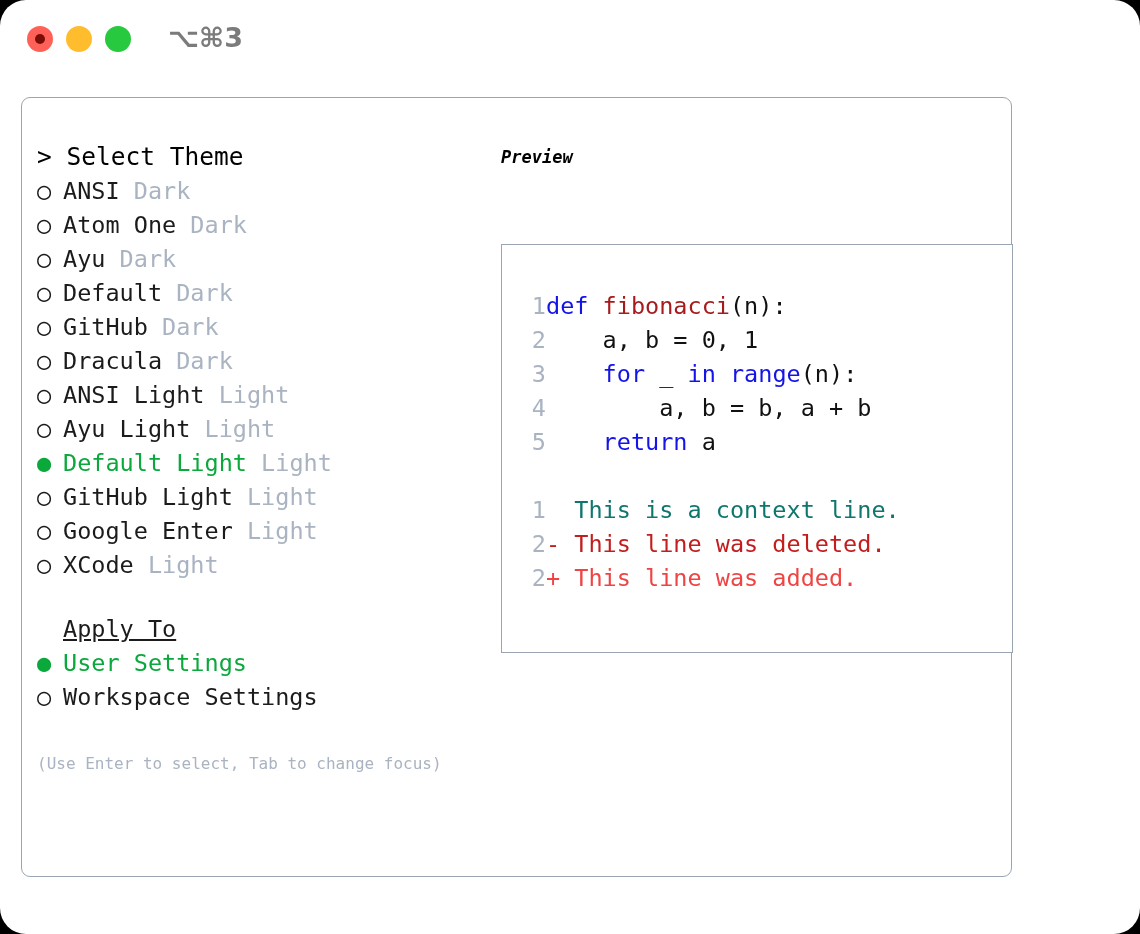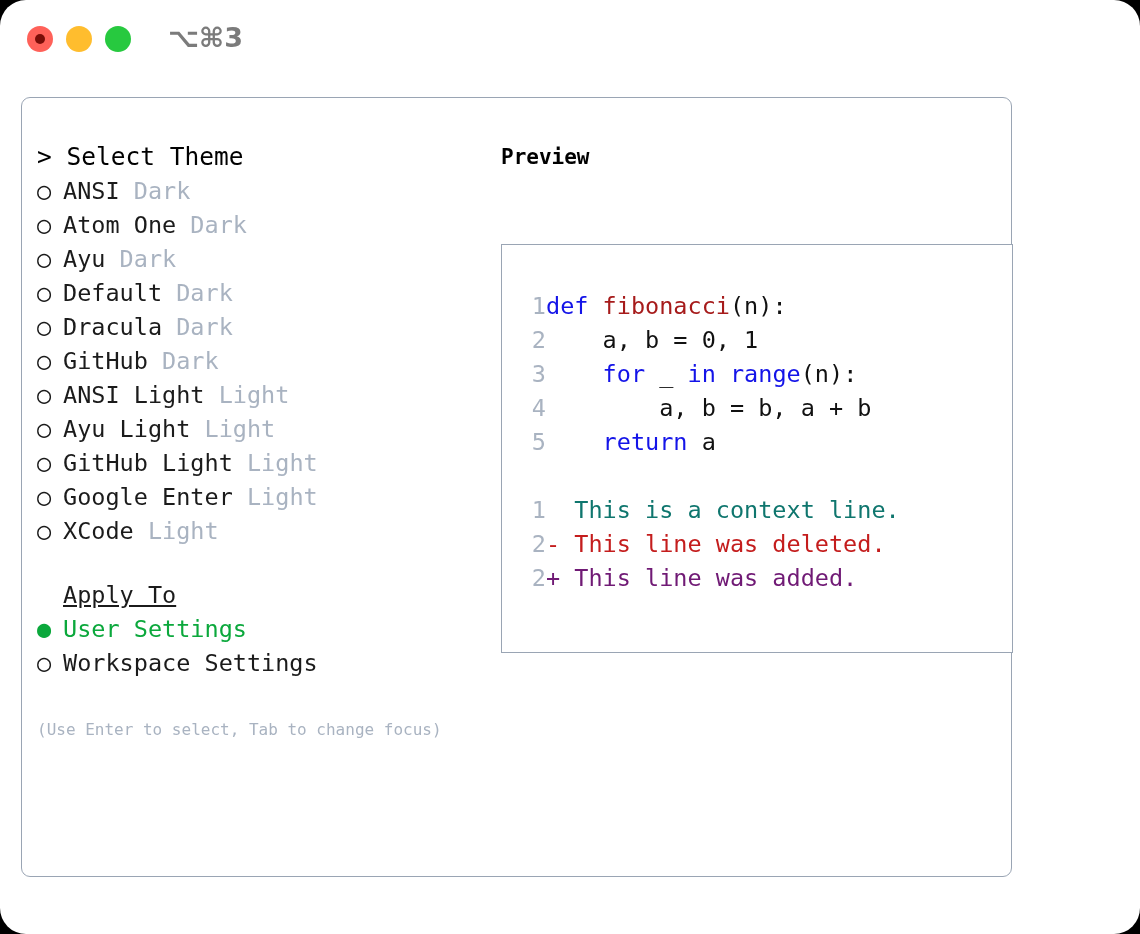--- a/index.html
+++ b/index.html
@@ -123,25 +123,26 @@
   }
 
   
   #right-col {
     position: absolute;
     left: 479px;
     top: 42px;
     width: 495px;
   }
   #preview-title {
-    font-size: 21px;
+    font-size: 17px;
     font-weight: bold;
     color: #000000;
     line-height: 34px;
     margin-bottom: 0;
+    font-style: italic;
   }
   #preview-box {
     position: absolute;
     left: 0px;
     top: 104px;
     width: 512px;
     height: 409px;
     border: 1.6px solid #9aa5b4;
     background: #ffffff;
     box-sizing: border-box;
@@ -161,21 +162,21 @@
     display: inline-block;
     width: 30px;
     text-align: right;
     color: #a9b3c1;
   }
   .kw   { color: #1414e8; }
   .fn   { color: #a61b1b; }
   .pln  { color: #111111; }
   .ctx  { color: #0f766e; margin-top: 28px; }
   .del  { color: #c41d1d; }
-  .add  { color: #701a75; }
+  .add  { color: #ef4444; }
   .gap  { height: 34px; }
 </style>
 </head>
 <body>
 
 <div id="window">
 
   <div id="titlebar">
     <div class="dot red">
       <div class="inner"></div>
@@ -189,24 +190,25 @@
 
     <div id="left-col">
 
       <div class="row hdr">&gt; Select Theme</div>
 
       <div id="theme-list">
           <div class="row"><span class="bullet">○</span><span class="name">ANSI</span><span> </span><span class="tag">Dark</span></div>
           <div class="row"><span class="bullet">○</span><span class="name">Atom One</span><span> </span><span class="tag">Dark</span></div>
           <div class="row"><span class="bullet">○</span><span class="name">Ayu</span><span> </span><span class="tag">Dark</span></div>
           <div class="row"><span class="bullet">○</span><span class="name">Default</span><span> </span><span class="tag">Dark</span></div>
+          <div class="row"><span class="bullet">○</span><span class="name">GitHub</span><span> </span><span class="tag">Dark</span></div>
           <div class="row"><span class="bullet">○</span><span class="name">Dracula</span><span> </span><span class="tag">Dark</span></div>
-          <div class="row"><span class="bullet">○</span><span class="name">GitHub</span><span> </span><span class="tag">Dark</span></div>
           <div class="row"><span class="bullet">○</span><span class="name">ANSI Light</span><span> </span><span class="tag">Light</span></div>
           <div class="row"><span class="bullet">○</span><span class="name">Ayu Light</span><span> </span><span class="tag">Light</span></div>
+          <div class="row"><span class="bullet sel">●</span><span class="name sel">Default Light</span><span> </span><span class="tag">Light</span></div>
           <div class="row"><span class="bullet">○</span><span class="name">GitHub Light</span><span> </span><span class="tag">Light</span></div>
           <div class="row"><span class="bullet">○</span><span class="name">Google Enter</span><span> </span><span class="tag">Light</span></div>
           <div class="row"><span class="bullet">○</span><span class="name">XCode</span><span> </span><span class="tag">Light</span></div>
         </div>
 
       <div class="spacer-sm"></div>
 
       <div class="group-head">Apply To</div>
 
       <div id="apply-list">

